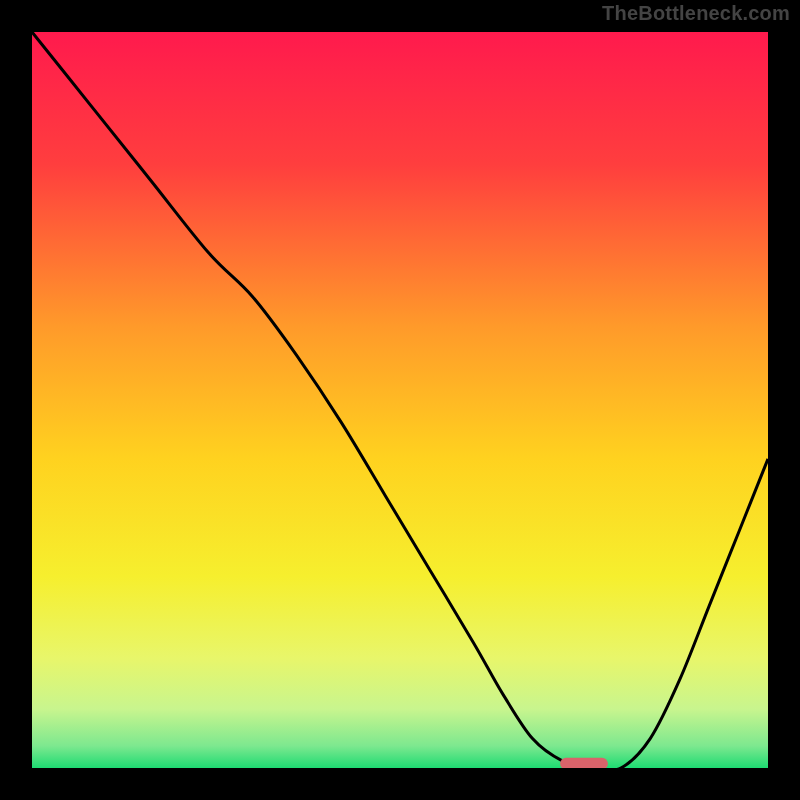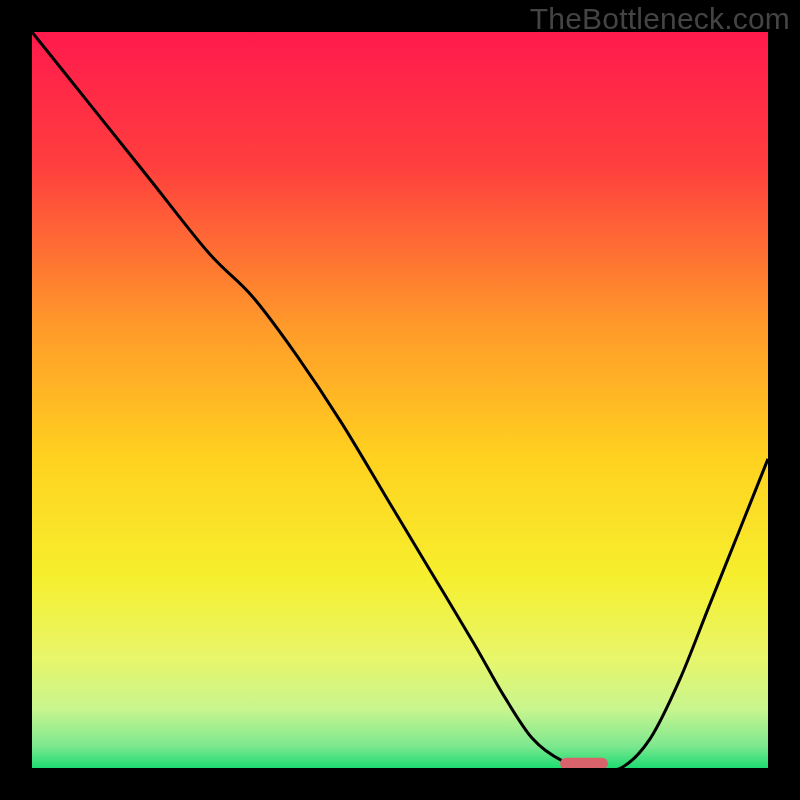--- a/index.html
+++ b/index.html
@@ -38,22 +38,22 @@
     left: 0;
     top: 0;
     width: 100%;
     height: 100%;
   }
   .watermark {
     position: absolute;
     top: 2px;
     right: 10px;
     color: #444;
-    font-size: 30px;
-    font-weight: 400;
+    font-size: 20px;
+    font-weight: 700;
     letter-spacing: 0.2px;
   }
 </style>
 </head>
 <body>
 
 <div class="frame">
 
   <div class="watermark">TheBottleneck.com</div>
 

